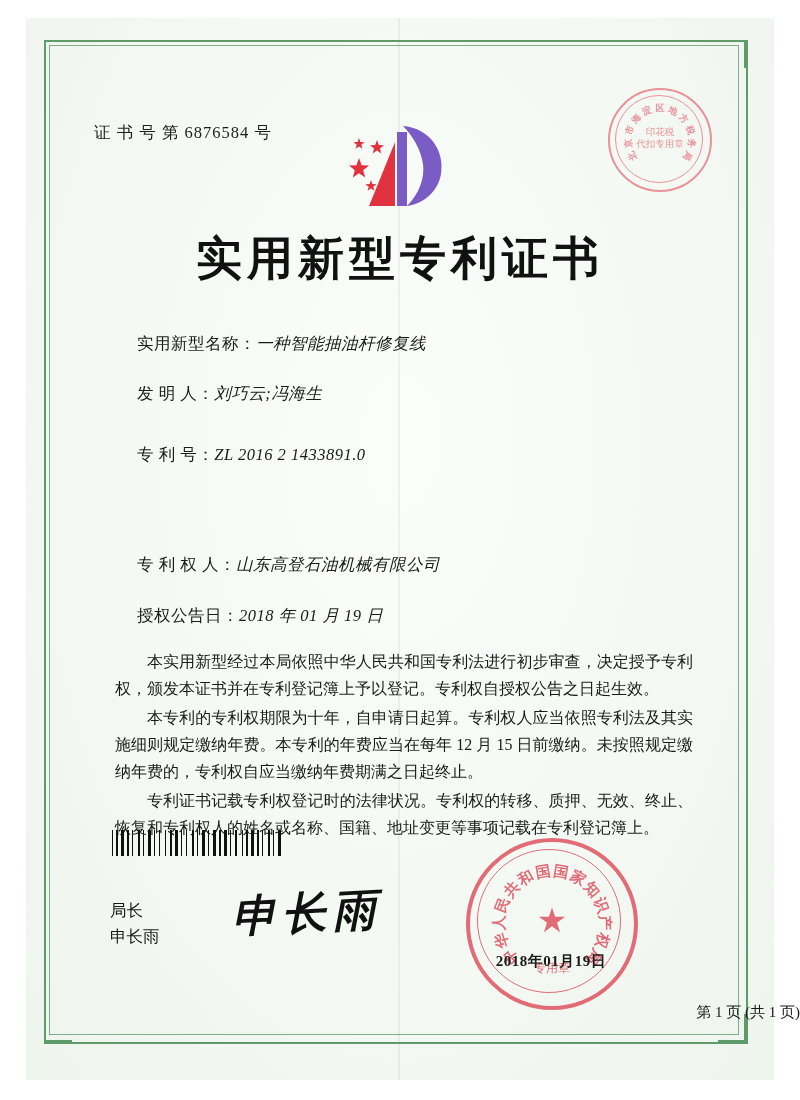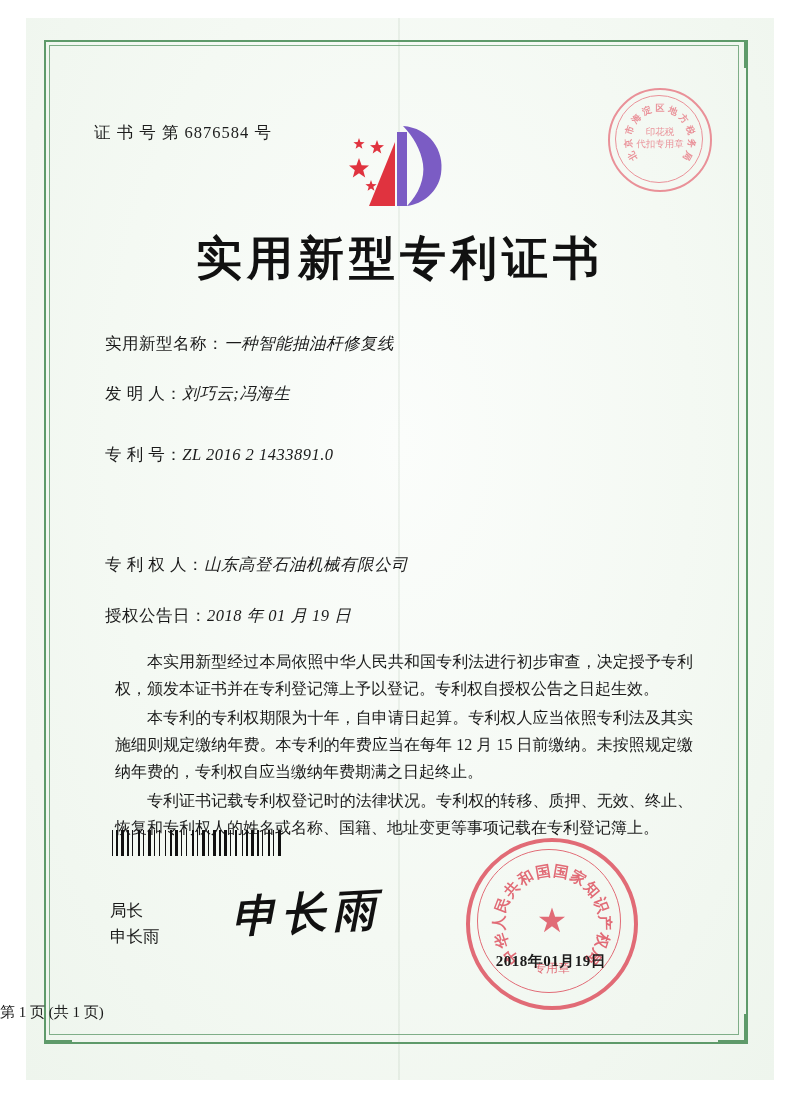--- a/index.html
+++ b/index.html
@@ -104,21 +104,21 @@
     color: #111111;
   }
 
   .field {
     position: absolute;
     left: 105px;
     font-size: 16.5px;
     color: #1a1a1a;
     white-space: nowrap;
   }
-  .field .lbl { letter-spacing: 0.5px; }
+  .field .lbl { letter-spacing: 0.5px; margin-left: 32px; }
   .field .val { letter-spacing: 0.5px; font-style: italic; }
 
   .f1 { top: 333px; }
   .f2 { top: 383px; }
   .f3 { top: 444px; }
   .f4 { top: 495px; }
   .f5 { top: 554px; }
   .f6 { top: 605px; }
 
   .body-text {
@@ -272,21 +272,21 @@
     font-weight: bold;
     color: #e87f89;
     transform-origin: 0 0;
   }
 
   .page-num {
     position: absolute;
     left: 0;
     top: 1003px;
     width: 800px;
-    text-align: left;
+    text-align: right;
     font-size: 15px;
     color: #1a1a1a;
   }
 </style>
 </head>
 <body>
 
 <div class="page">
   <div class="paper"></div>
 

